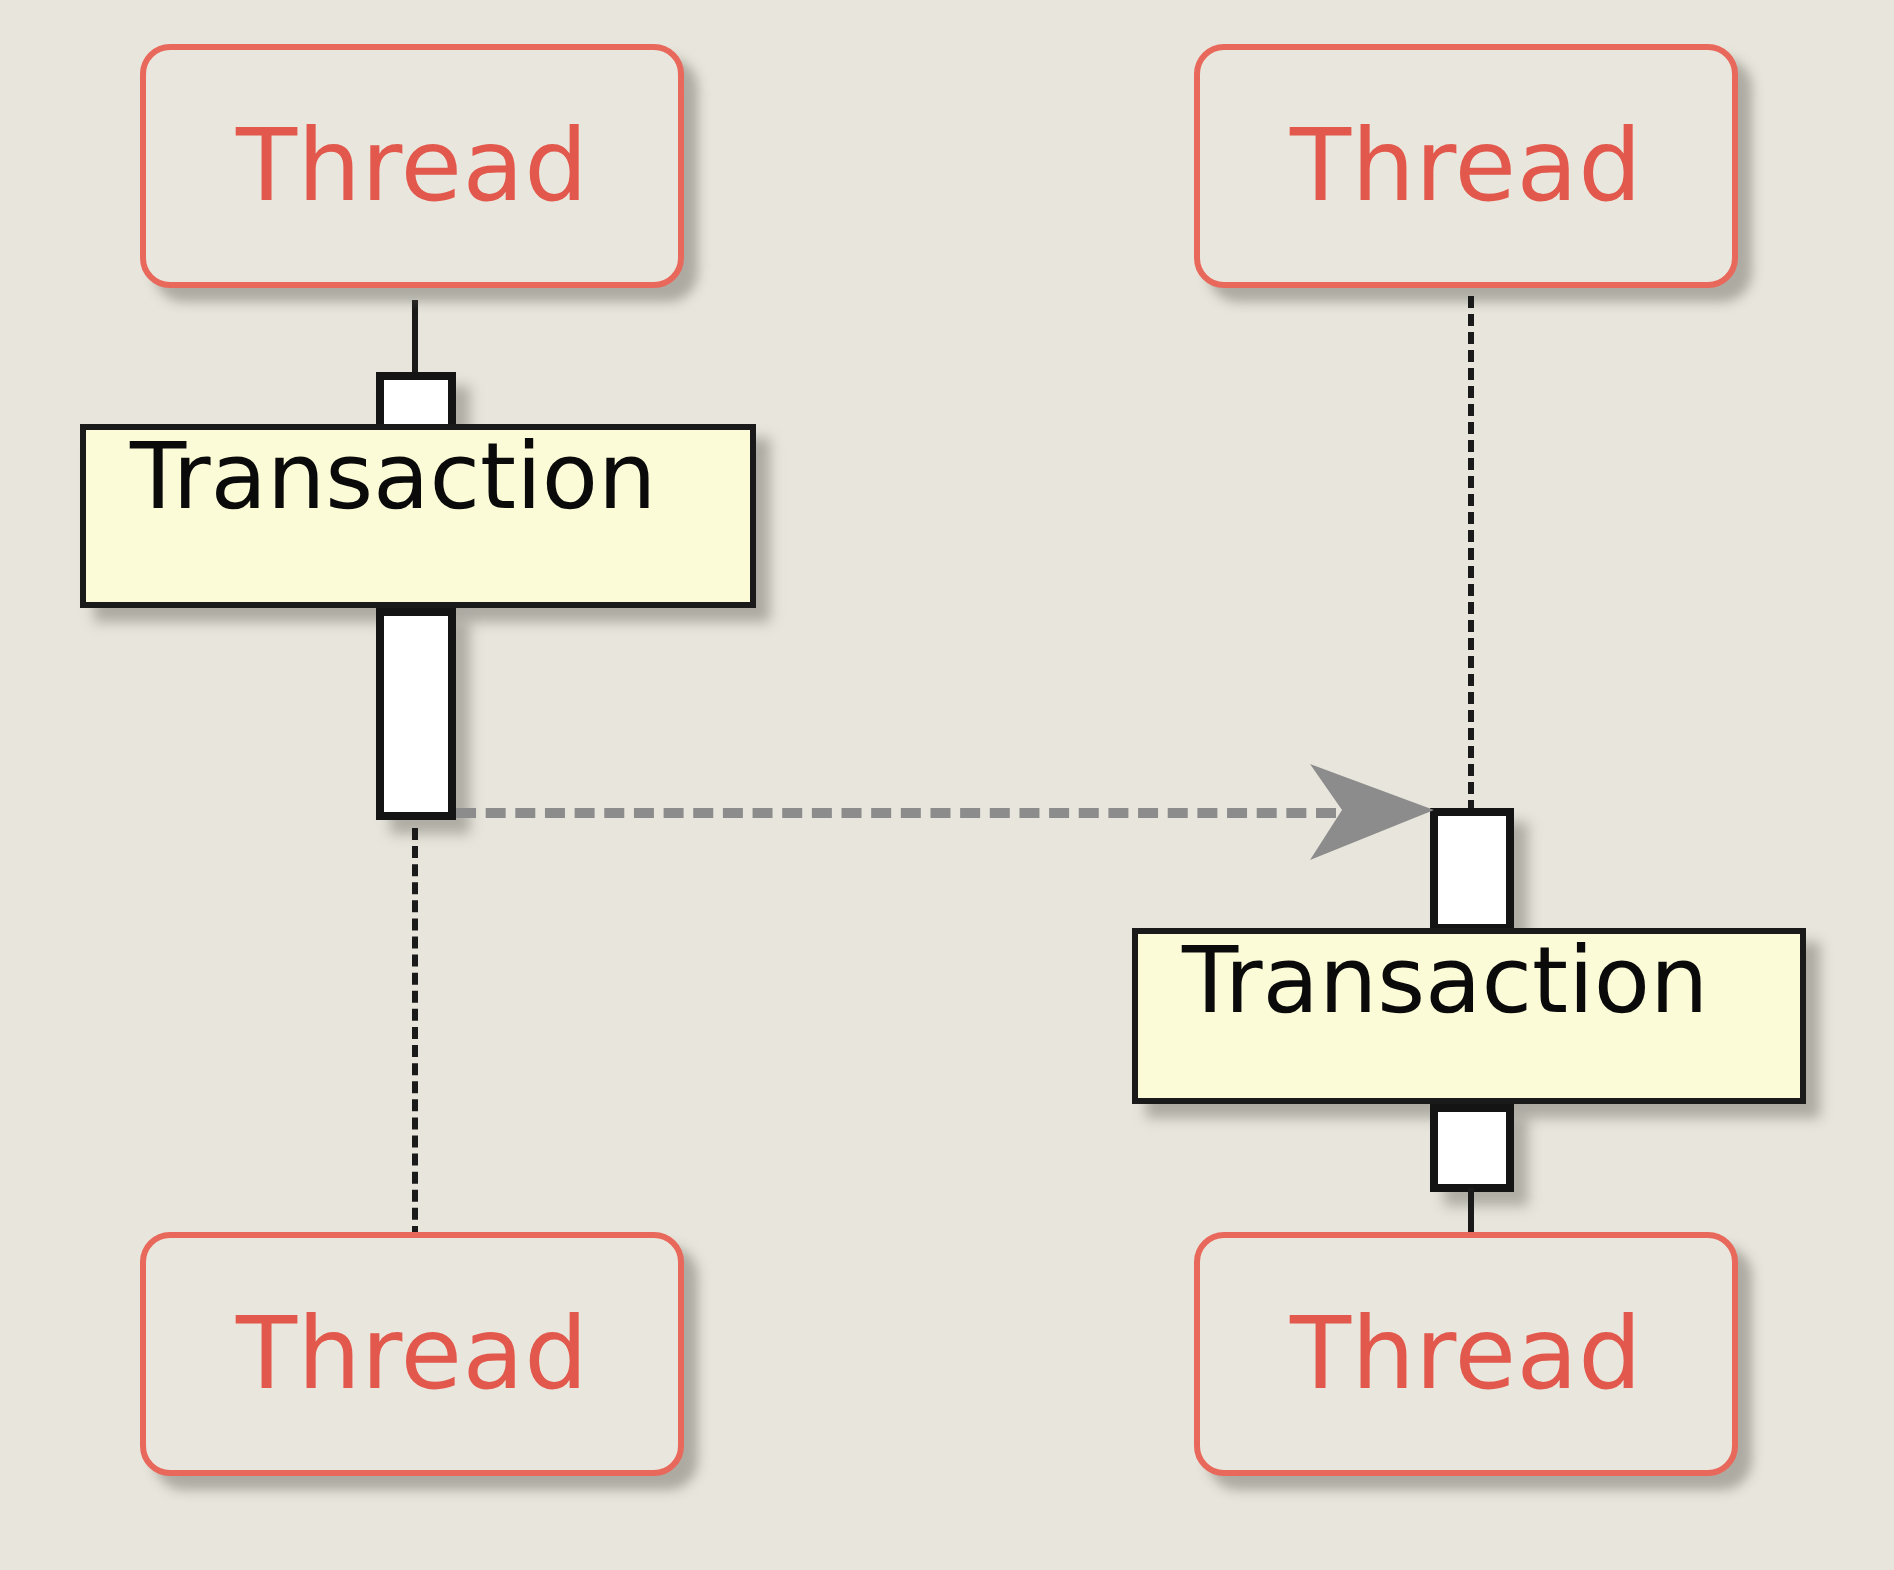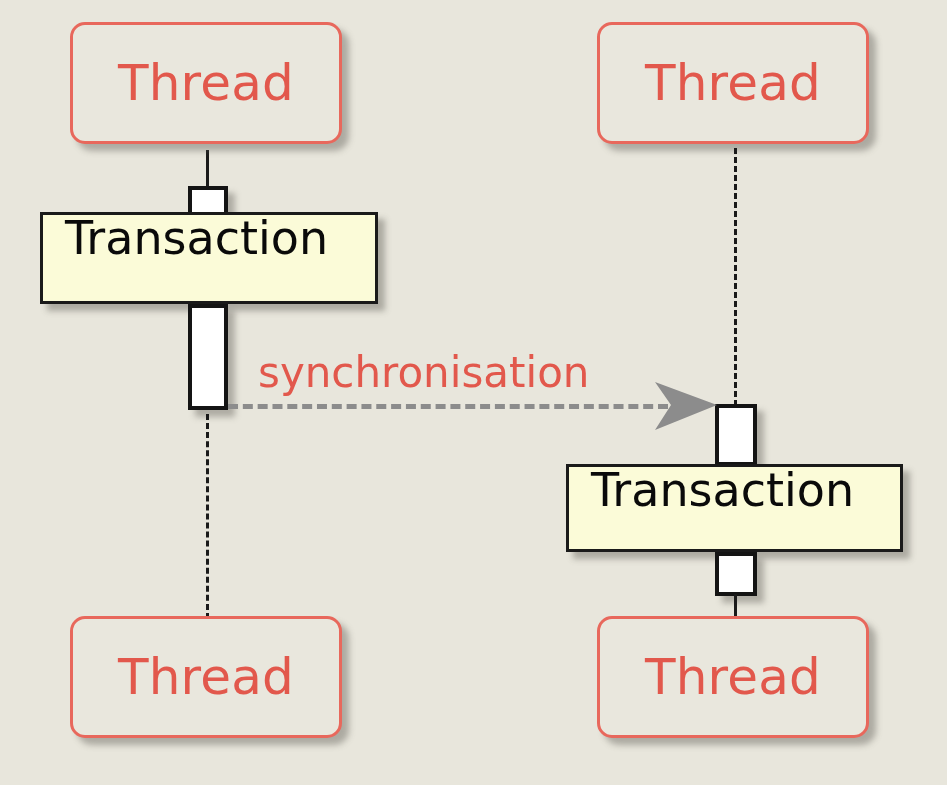--- a/index.html
+++ b/index.html
@@ -133,15 +133,14 @@
   <div class="thread-box" style="left:597px; top:616px; width:272px; height:122px;">
     <span>Thread</span>
   </div>
 
   <div class="msg-line" style="left:228px; top:404px; width:440px;"></div>
 
   <svg class="msg-arrowhead" style="left:655px; top:378px;" width="66" height="56" viewBox="0 0 66 56">
     <path d="M 0 4 L 62 27 L 0 52 L 16 27 Z" fill="#8c8c8c"></path>
   </svg>
 
-  <div class="msg-label" style="left:258px; top:352px;">synchronisation</div>
 
 </div>
 
 </body></html>

